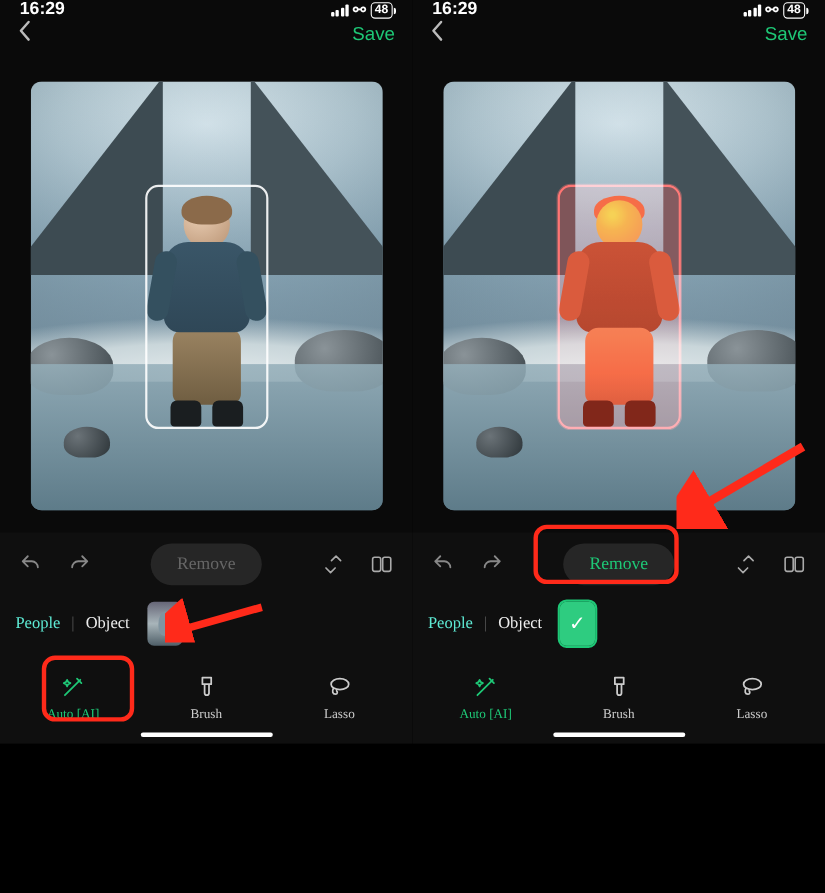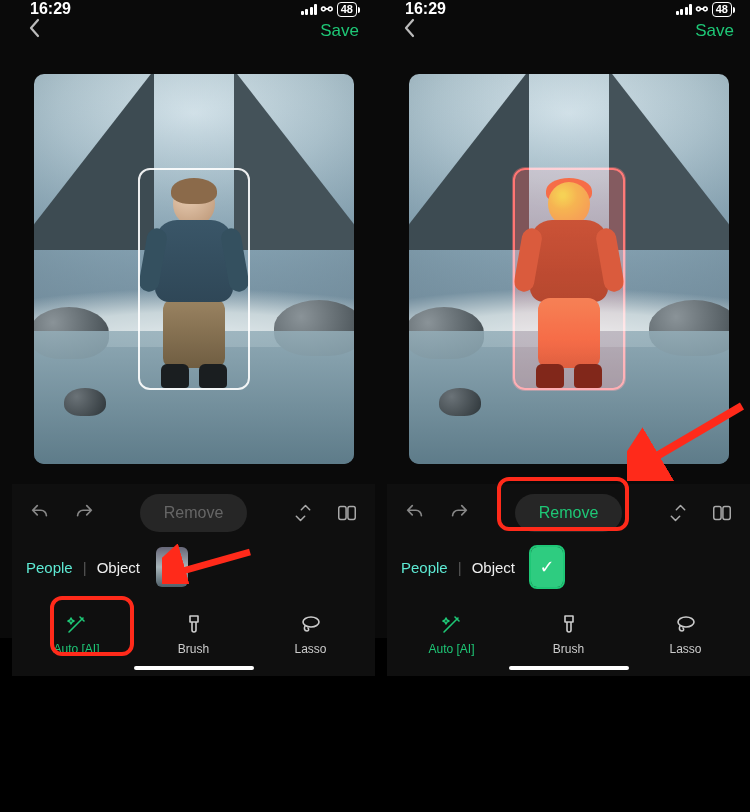--- a/index.html
+++ b/index.html
@@ -12,21 +12,20 @@
     overflow: hidden;
     color: #fff;
   }
   .pane {
     width: 375px;
     height: 638px;
     position: relative;
     background: #0a0a0a;
     display: flex;
     flex-direction: column;
-    padding-left: 12px;
   }
   .status-bar {
     height: 44px;
     display: flex;
     align-items: center;
     justify-content: space-between;
     padding: 0 18px;
     font-size: 16px;
     font-weight: 600;
     color: #fff;
@@ -171,20 +170,21 @@
   .red-overlay .child .torso::after,
   .red-overlay .child .legs,
   .red-overlay .child .boots span {
     filter: sepia(1) saturate(4) hue-rotate(-35deg) brightness(0.95);
   }
 
   .bottom-ui {
     height: 212px;
     background:#0f0f0f;
     position:relative;
+    font-family:Liberation Serif, serif;
   }
   .action-row {
     height:58px; display:flex; align-items:center; padding:0 10px; gap:8px;
   }
   .icon-btn {
     width:36px; height:36px; display:flex; align-items:center; justify-content:center;
     color:#888;
   }
   .remove-btn {
     flex:0 0 auto; margin:0 6px;

